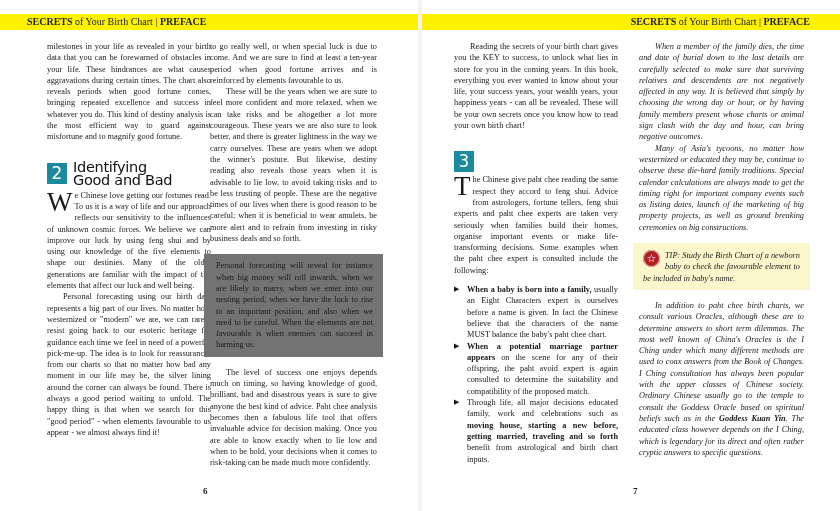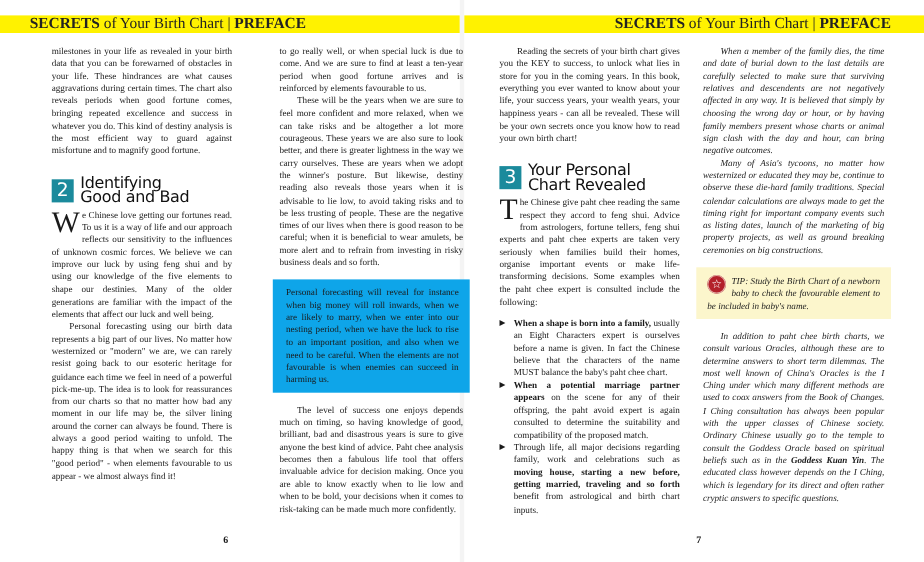--- a/index.html
+++ b/index.html
@@ -4,49 +4,49 @@
 <style>
   html, body { margin:0; padding:0; }
   body {
     width:840px; height:511px; overflow:hidden; background:#ffffff;
     font-family: "Liberation Serif", "DejaVu Serif", serif;
     color:#1a1a1a; position:relative;
   }
   .spread { position:absolute; left:0; top:0; width:840px; height:511px; }
   .header-bar {
     position:absolute; top:14px; height:16px; background:#fff200;
-    font-size:14px; line-height:16px; color:#222;
+    font-size:10px; line-height:16px; color:#222;
   }
   .header-bar.left { left:0; width:418px; padding-left:27px; box-sizing:border-box; }
   .header-bar.right { left:422px; width:418px; padding-right:30px; box-sizing:border-box; text-align:right; }
   .header-bar b { font-weight:bold; }
   .gutter { position:absolute; left:418px; top:0; width:4px; height:511px; background:#f4f4f4; }
   .col {
     position:absolute; font-size:8.3px; line-height:11.3px; text-align:justify;
   }
   .col p { margin:0; }
   .indent { text-indent:16px; }
   .col1 { left:47px; top:41px; width:164px; }
-  .col2 { left:210px; top:41px; width:167px;margin-left:44px; }
+  .col2 { left:210px; top:41px; width:167px; }
   .col3 { left:454px; top:41px; width:164px; }
   .col4 { left:639px; top:41px; width:165px;font-style:italic; }
   .sec-head { display:flex; align-items:flex-start; margin:18px 0 2px 0; }
   .sec-num {
     width:20px; height:21px; background:#1b8a9c; color:#fff;
     font-family:"DejaVu Sans", sans-serif; font-size:17px; line-height:21px; text-align:center;
     margin-right:6px; margin-top:2px; flex:none;
   }
   .sec-title {
     font-family:"DejaVu Sans", sans-serif; font-size:14.5px; line-height:13.5px; color:#111; letter-spacing:-0.3px;
   }
   .dropcap {
     float:left; font-size:27px; line-height:22px; margin:1px 2px 0 0; font-family:"Liberation Serif", serif;
   }
   .callout {
-    background:#0ea5e9; padding:6px 10px 6px 12px; margin:10px -6px 10px -6px;
+    background:#737373; padding:6px 10px 6px 12px; margin:10px -6px 10px -6px;
   }
   .tip {
     background:#fcf6cc; padding:7px 10px 6px 10px; margin:10px -6px 10px -6px; position:relative;
   }
   .tip-icon {
     float:left; width:17px; height:17px; border-radius:50%; background:#b3202a;
     color:#fff; font-size:11px; line-height:17px; text-align:center; margin:0 5px 0 0;
     font-family:"DejaVu Sans", sans-serif; box-shadow:0 0 0 1px #e2b0a8 inset;
   }
   ul.bullets { list-style:none; margin:8px 0 0 0; padding:0; }
@@ -93,38 +93,34 @@
     </div>
     <p class="indent">The level of success one enjoys depends much on timing, so having knowledge of good, brilliant, bad and disastrous years is sure to give anyone the best kind of advice. Paht chee analysis becomes then a fabulous life tool that offers invaluable advice for decision making. Once you are able to know exactly when to lie low and when to be bold, your decisions when it comes to risk-taking can be made much more confidently.</p>
   </div>
 
   <div class="page-num left">6</div>
 
   <div class="col col3">
     <p class="indent">Reading the secrets of your birth chart gives you the KEY to success, to unlock what lies in store for you in the coming years. In this book, everything you ever wanted to know about your life, your success years, your wealth years, your happiness years - can all be revealed. These will be your own secrets once you know how to read your own birth chart!</p>
     <div class="sec-head">
       <div class="sec-num">3</div>
-      <div class="sec-title">
-        <div>Your Personal</div>
-        <div>Chart Revealed</div>
-      </div>
     </div>
     <p><span class="dropcap">T</span><span>he Chinese give paht chee reading the same respect they accord to feng shui. Advice from astrologers, fortune tellers, feng shui experts and paht chee experts are taken very seriously when families build their homes, organise important events or make life-transforming decisions. Some examples when the paht chee expert is consulted include the following:</span></p>
     <ul class="bullets">
       <li>
         <span class="arrow">▶</span>
-        <b>When a shape is born into a family,</b><span> usually an Eight Characters expert is ourselves before a name is given. In fact the Chinese believe that the characters of the name MUST balance the baby's paht chee chart.</span>
+        <b>When a baby is born into a family,</b><span> usually an Eight Characters expert is ourselves before a name is given. In fact the Chinese believe that the characters of the name MUST balance the baby's paht chee chart.</span>
       </li>
       <li>
         <span class="arrow">▶</span>
         <b>When a potential marriage partner appears</b><span> on the scene for any of their offspring, the paht avoid expert is again consulted to determine the suitability and compatibility of the proposed match.</span>
       </li>
       <li>
         <span class="arrow">▶</span>
-        <span>Through life, all major decisions regarding family, work and celebrations such as </span><b>moving house, starting a new before, getting married, traveling and so forth</b><span> benefit from astrological and birth chart inputs.</span>
+        <span>Through life, all major decisions educated family, work and celebrations such as </span><b>moving house, starting a new before, getting married, traveling and so forth</b><span> benefit from astrological and birth chart inputs.</span>
       </li>
     </ul>
   </div>
 
   <div class="col col4">
     <p class="indent">When a member of the family dies, the time and date of burial down to the last details are carefully selected to make sure that surviving relatives and descendents are not negatively affected in any way. It is believed that simply by choosing the wrong day or hour, or by having family members present whose charts or animal sign clash with the day and hour, can bring negative outcomes.</p>
     <p class="indent">Many of Asia's tycoons, no matter how westernized or educated they may be, continue to observe these die-hard family traditions. Special calendar calculations are always made to get the timing right for important company events such as listing dates, launch of the marketing of big property projects, as well as ground breaking ceremonies on big constructions.</p>
     <div class="tip">
       <span class="tip-icon">☆</span>
       <span>TIP: Study the Birth Chart of a newborn baby to check the favourable element to be included in baby's name.</span>

